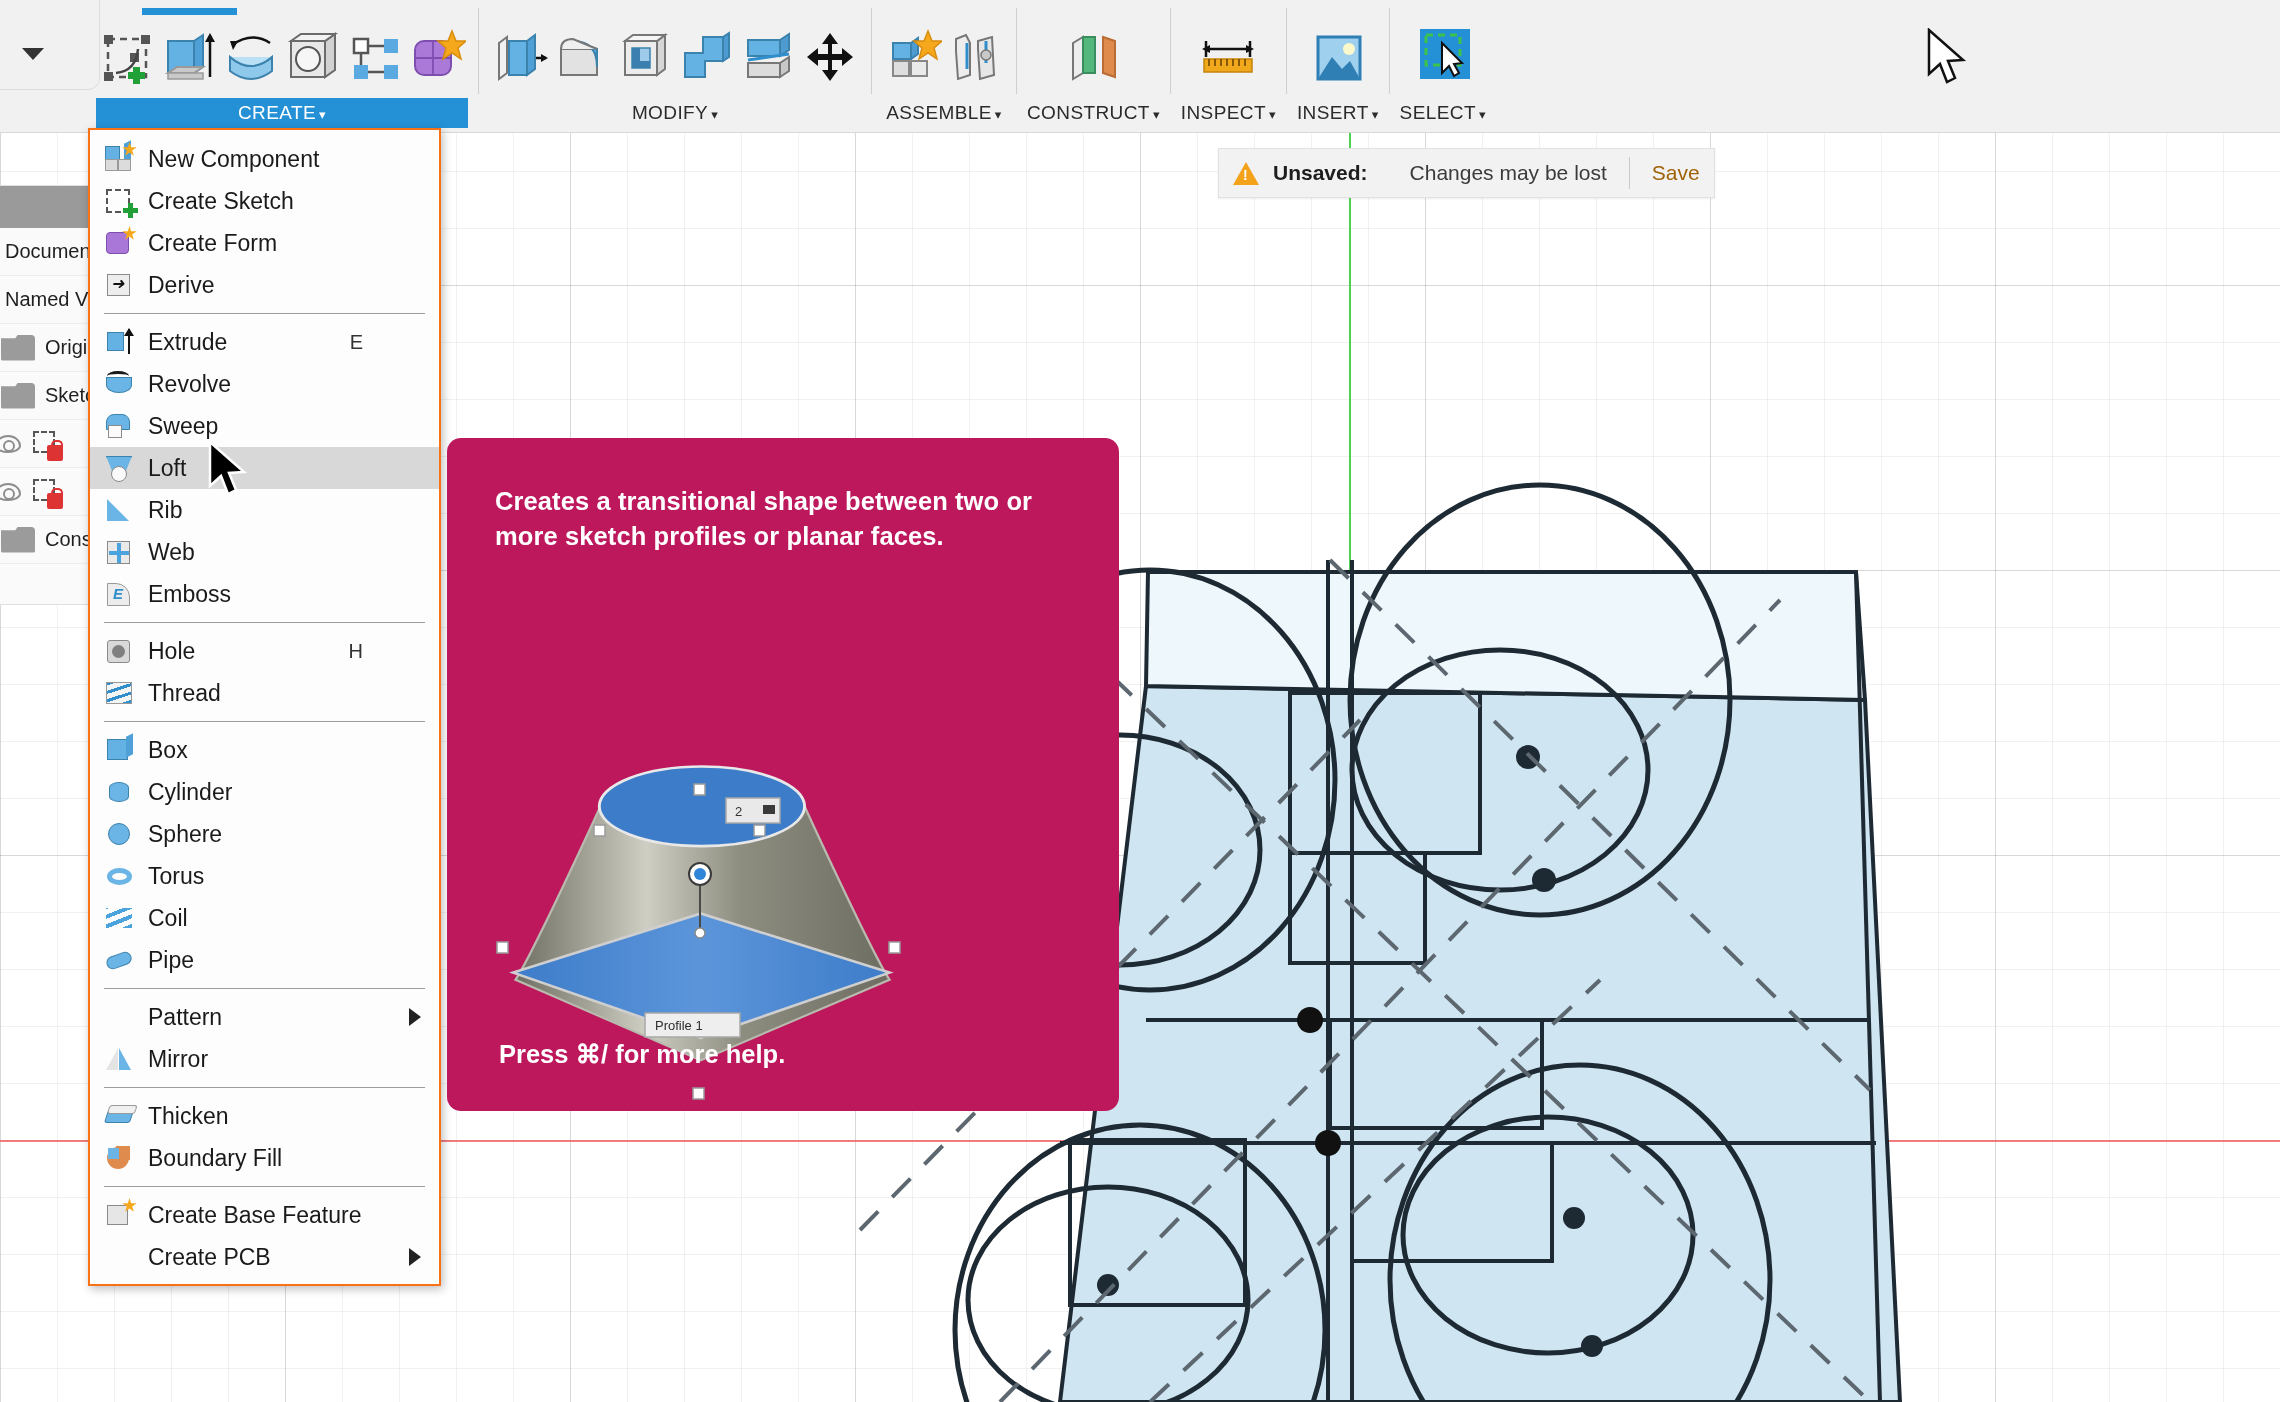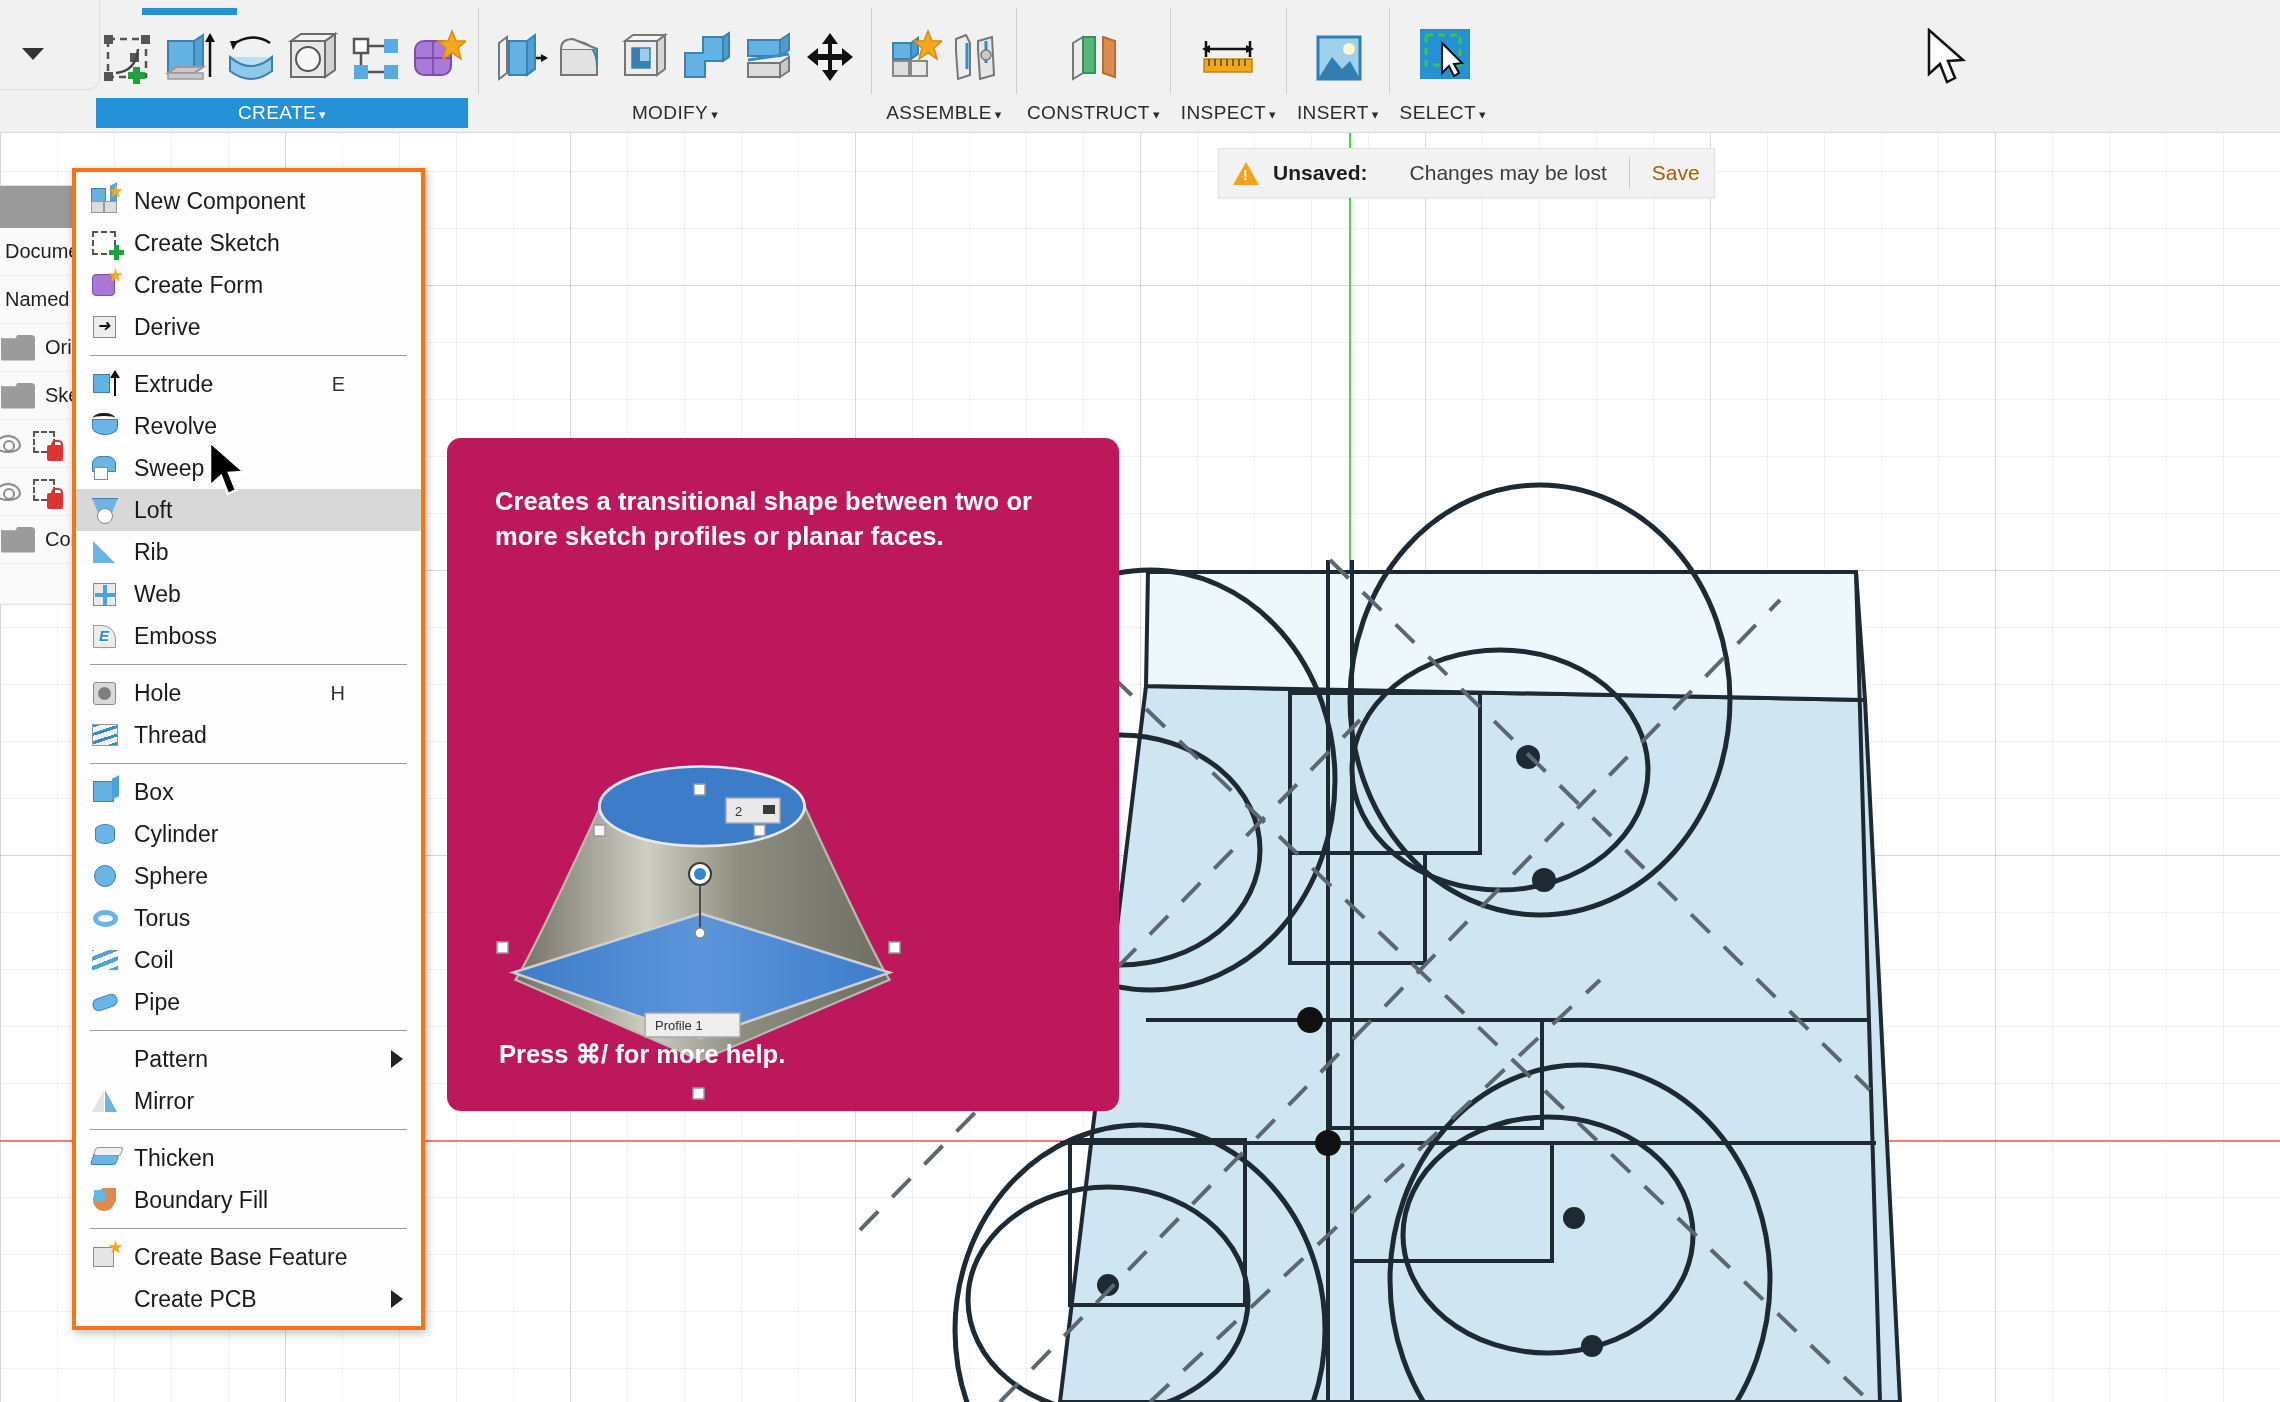--- a/index.html
+++ b/index.html
@@ -112,24 +112,24 @@
   .sk-icon { width:30px;height:30px; position:relative; flex:none; }
   .sk-icon .bx {
     position:absolute;left:2px;top:2px;width:22px;height:22px;
     border:2px dashed #555;
   }
   .lock { width:16px;height:16px;background:#d33; border-radius:2px; position:absolute; right:-2px; bottom:-2px;}
   .lock::before{content:"";position:absolute;left:4px;top:-5px;width:8px;height:8px;border:2px solid #d33;border-bottom:none;border-radius:5px 5px 0 0;}
 
   
   .menu {
-    position:absolute; left:72px; top:128px; width:353px;
-    background:#fdfdfd; border:4px solid #f97316;
+    position:absolute; left:88px; top:128px; width:353px;
+    background:#fdfdfd; border:2px solid #f97316;
     box-shadow:2px 3px 9px rgba(0,0,0,.26);
-    padding:8px 0 6px 0; z-index:40;margin-top:40px;
+    padding:8px 0 6px 0; z-index:40;
   }
   .mi {
     display:flex; align-items:center; height:42px; padding-left:14px;
     font-size:23px; color:#1a1a1a; position:relative; cursor:default;
   }
   .mi.hl { background:#d8d8d8; }
   .mi-ico { width:32px;height:30px; margin-right:12px; flex:none; position:relative; }
   .mi-lbl { white-space:nowrap; }
   .mi-key { position:absolute; right:76px; font-size:20px; color:#333; }
   .mi-arrow {

